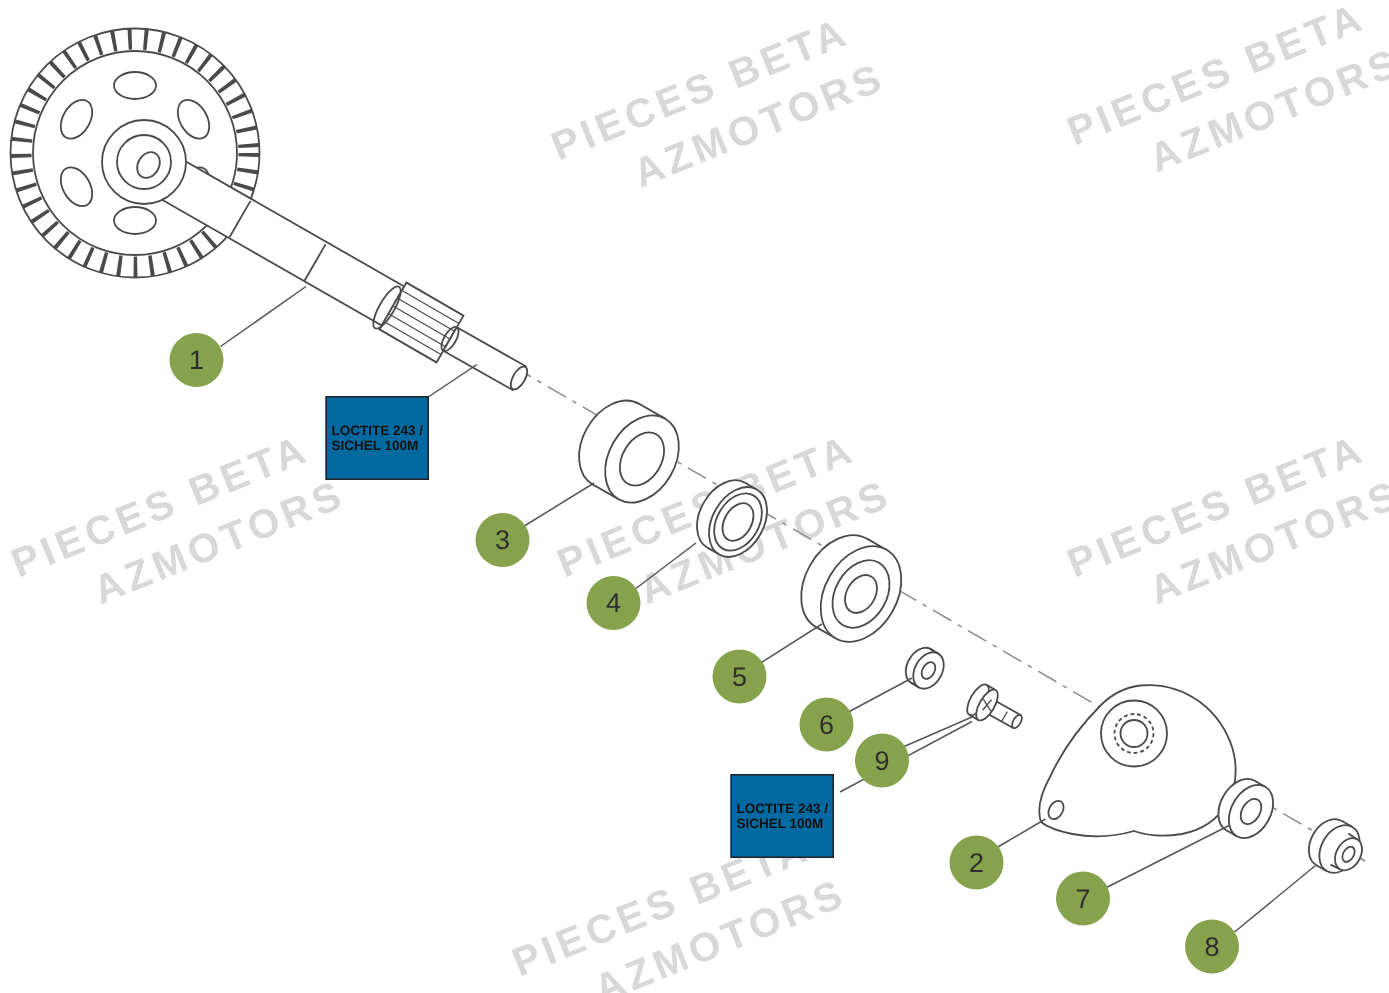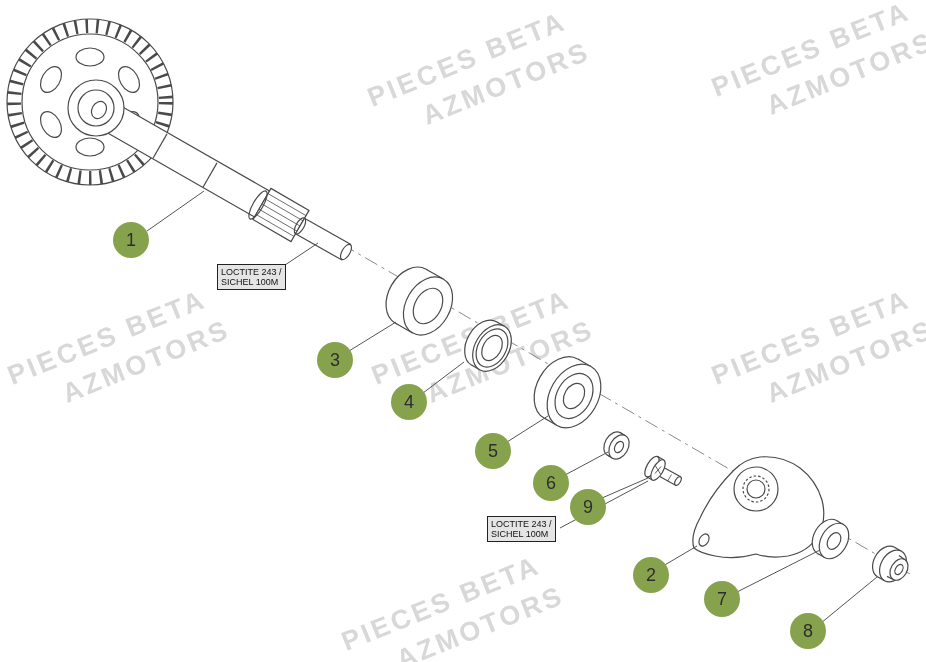--- a/index.html
+++ b/index.html
@@ -18,22 +18,22 @@
   
   svg.drawing{position:absolute;left:0;top:0;z-index:2;}
   
   .callout{
     position:absolute;z-index:3;width:36px;height:36px;border-radius:50%;
     background:var(--callout,#87a24d);display:flex;align-items:center;justify-content:center;
     color:#2e2e2e;font-size:18px;font-weight:normal;
   }
   
   .note{
-    position:absolute;z-index:3;border:1px solid #222;background:#e5e5e5;
-    font-size:9px;font-weight:normal;line-height:10px;padding:2px 3px;color:#111;
+    position:absolute;z-index:3;border:1px solid #222;background:#0369a1;
+    font-size:9px;font-weight:bold;line-height:10px;padding:17px 3px;color:#111;
     white-space:nowrap;text-align:left;
   }
 </style>
 </head>
 <body>
 
 <div class="stage">
 
   <div class="wm" style="left:368px;top:38px">
     <span class="l1">PIECES BETA</span>

